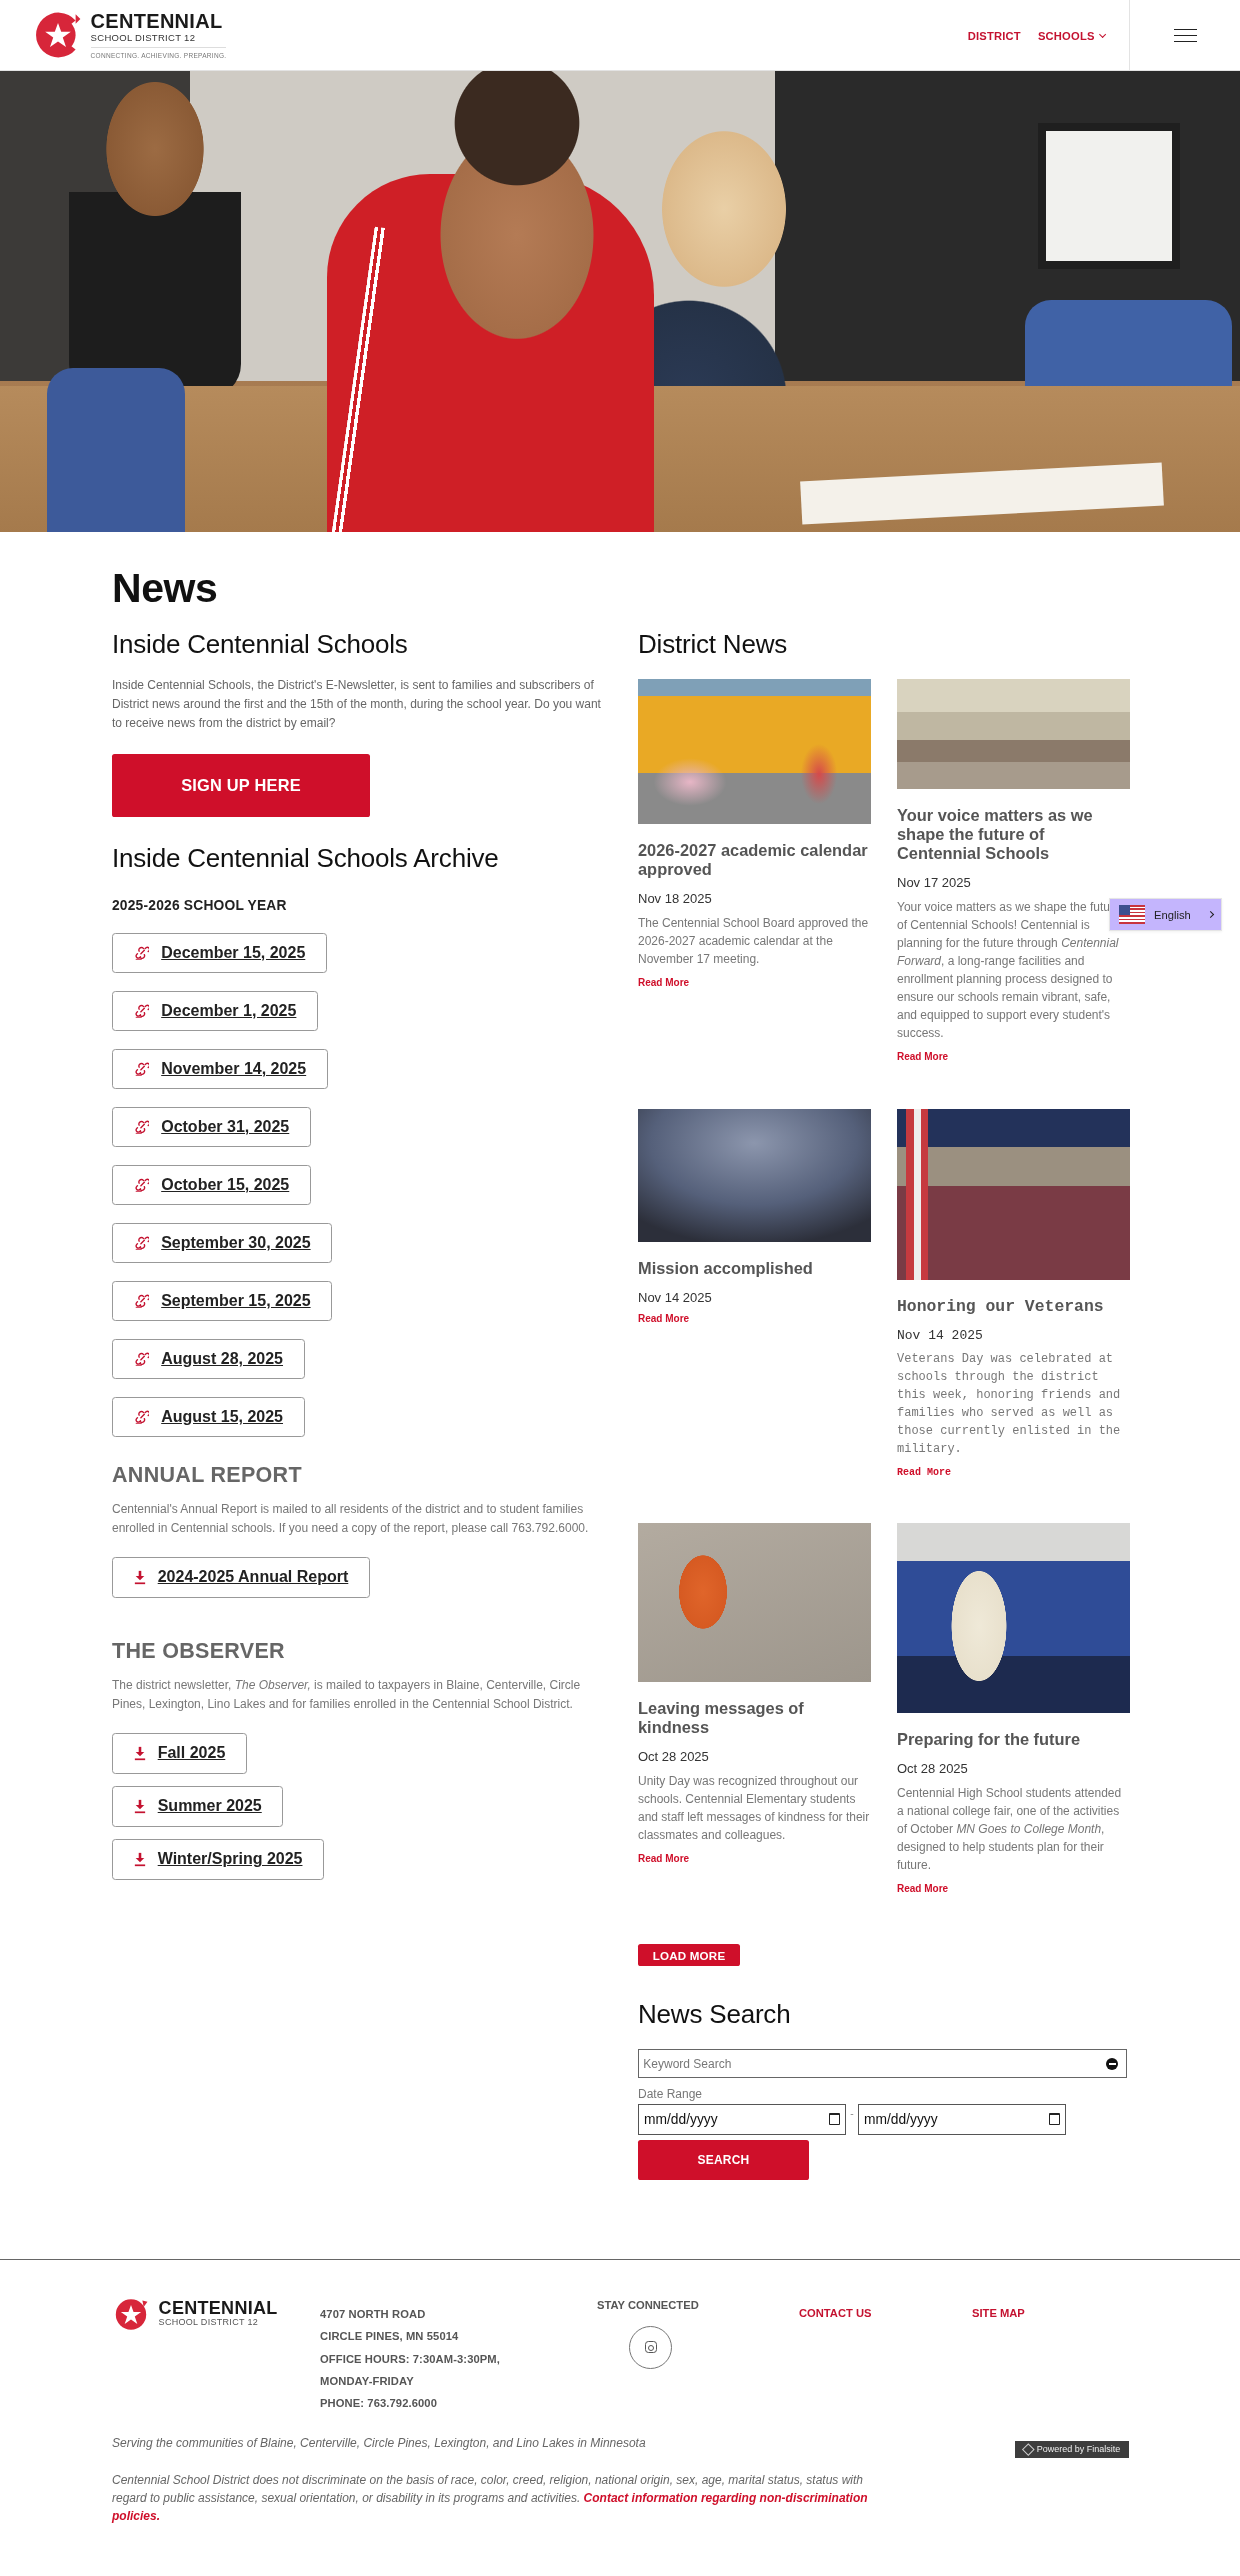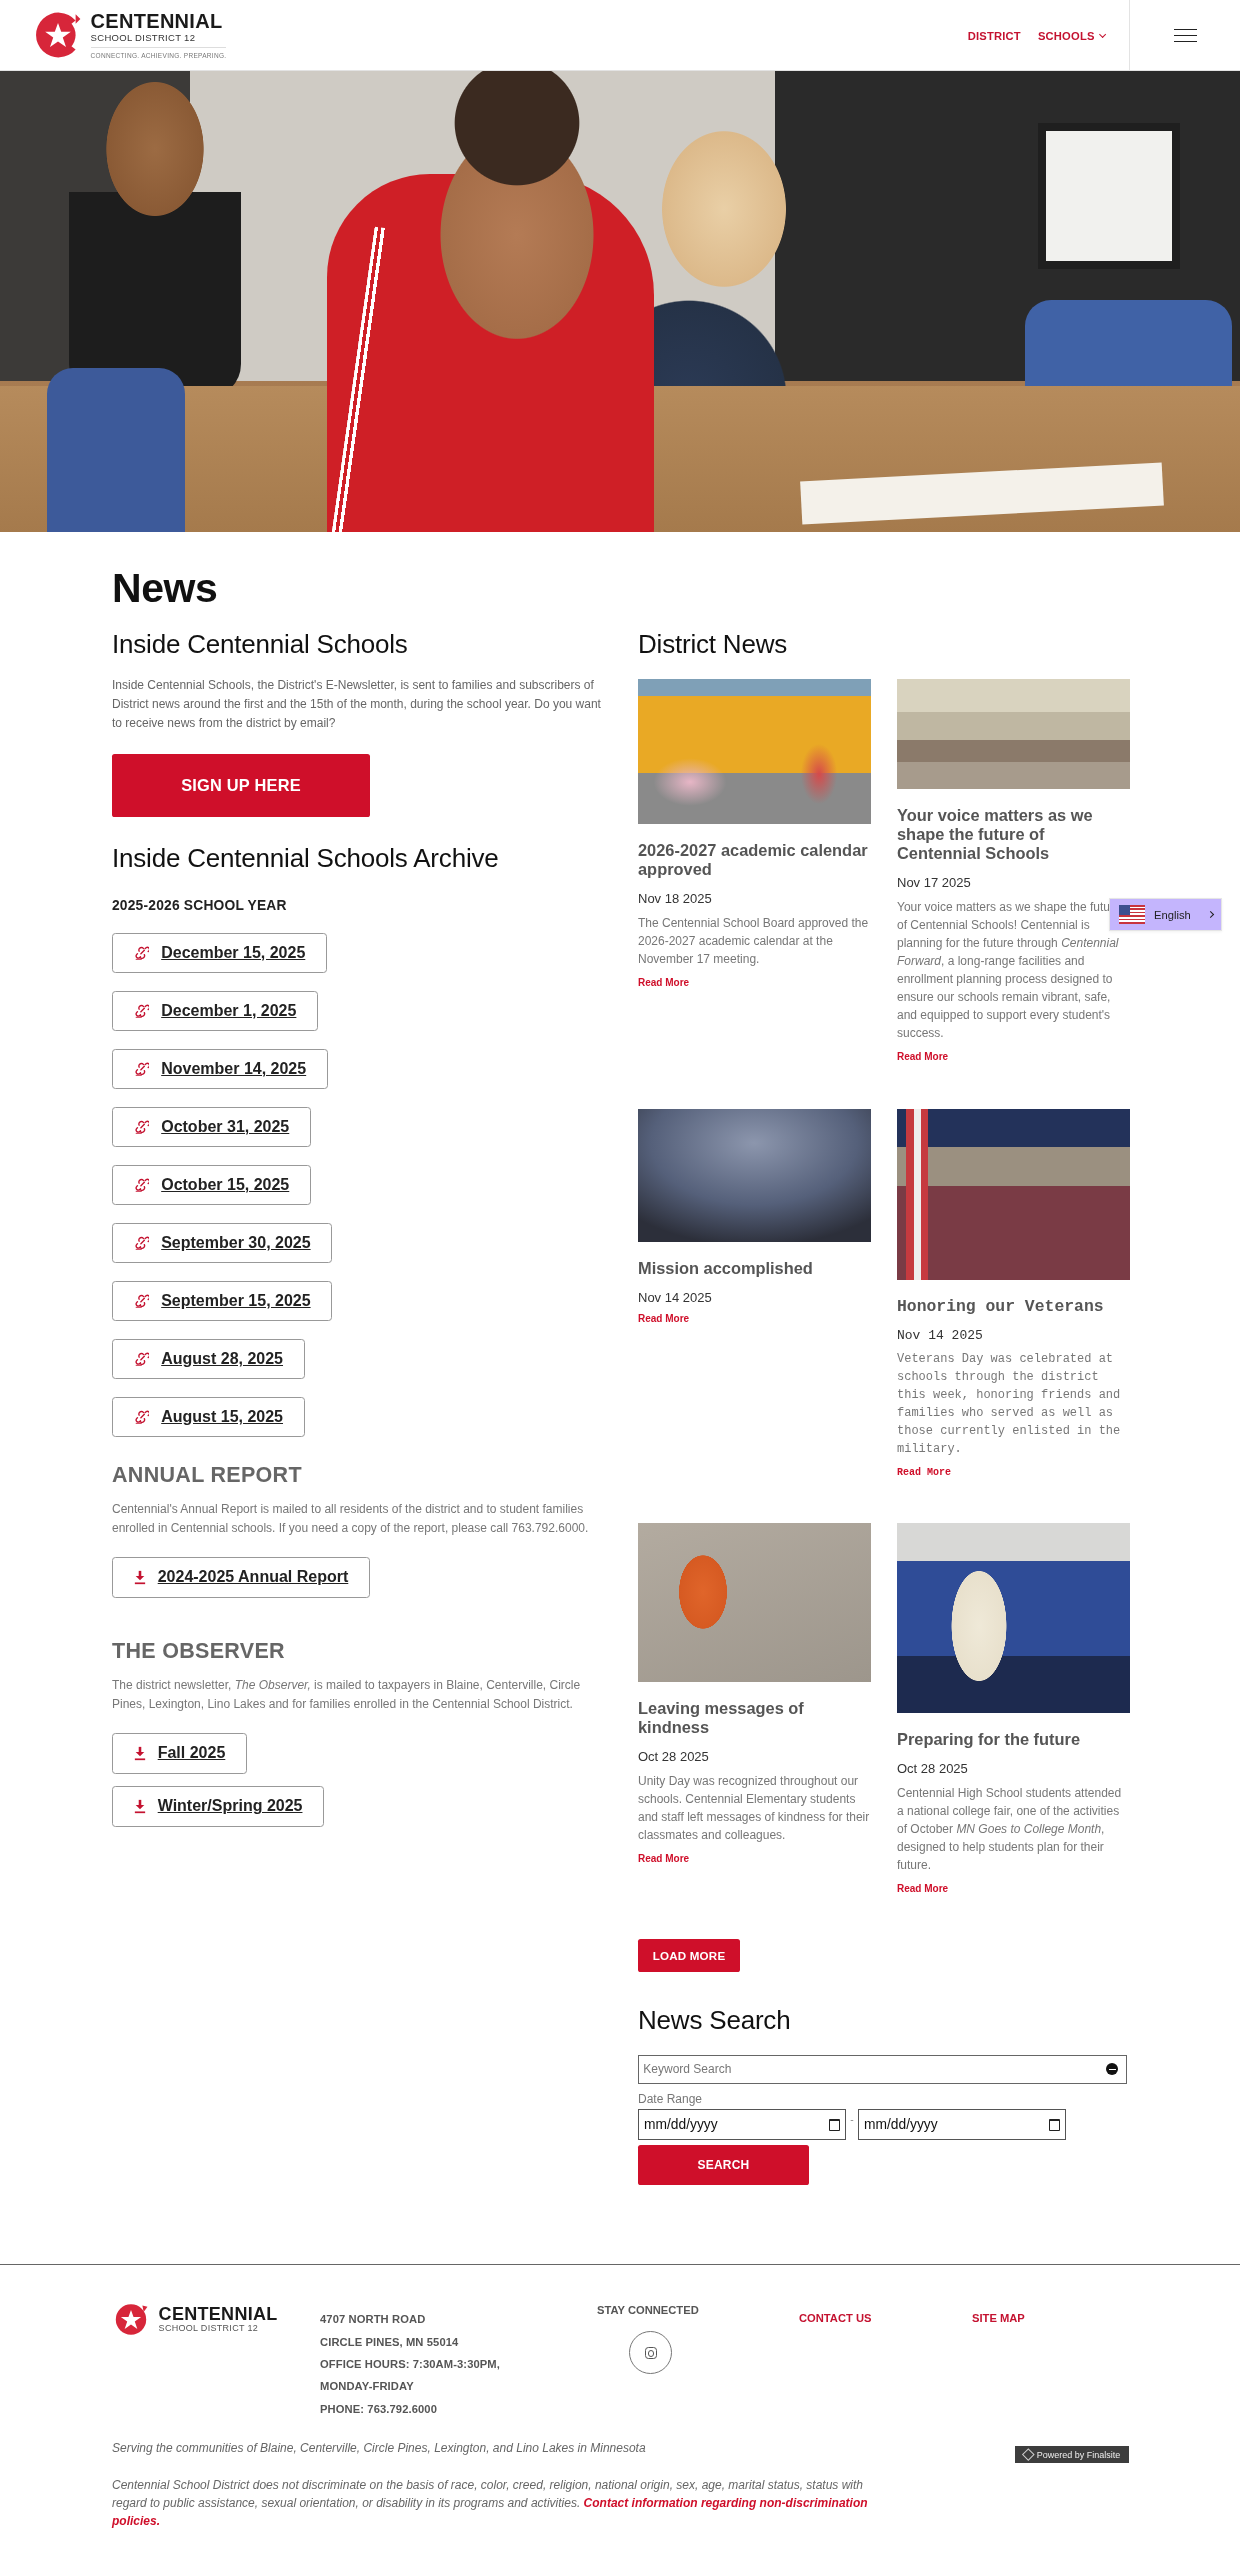--- a/index.html
+++ b/index.html
@@ -69,21 +69,21 @@
   
   .news-grid { display: grid; grid-template-columns: 233px 233px; column-gap: 26px; row-gap: 0; margin-top: 19px; }
   .card { padding-bottom: 53px; }
   .card-img { width: 233px; display:block; position: relative; overflow:hidden; }
   .card-title { font-size: 16.4px; line-height: 19px; color: #555; font-weight: 700; margin-top: 17px; }
   .card-date { font-size: 13px; color: #333; margin-top: 12px; }
   .card-text { font-size: 12px; line-height: 18px; color: #777; margin-top: 7.8px; }
   .card-text i { font-style: italic; }
   .read-more { display:inline-block; color: #cf0f2a; font-weight: 700; font-size: 10px; margin-top: 8.6px; text-decoration:none; }
 
-  .load-more { width: 102px; height: 33px; font-size: 11.6px; margin-top: -26px; }
+  .load-more { width: 102px; height: 22px; font-size: 11.6px; margin-top: -26px; }
   .search-h { margin-top: 33px; }
   .kw-wrap { position: relative; margin-top: 19px; }
   .kw-input { width: 489px; height: 29px; border: 0.9px solid #666; padding: 0 34px 0 4.3px; font-size: 12px; color: #333; font-family: "Liberation Sans", sans-serif; }
   .kw-input::placeholder { color: #777; }
   .kw-clear { position:absolute; right: 8.6px; top: 8.6px; width: 12px; height: 12px; border-radius: 50%; background: #111; cursor:pointer; }
   .kw-clear::after { content:""; position:absolute; left:2.6px; right:2.6px; top:5.2px; height:1.7px; background:#fff; }
   .dr-label { font-size: 12px; color: #777; margin-top: 8.6px; }
   .dr-row { display: flex; align-items: center; margin-top: 2.6px; }
   .date-input { width: 208px; height: 31px; border: 0.9px solid #555; display:flex; align-items:center; justify-content: space-between; padding: 0 5px; font-size: 13.8px; color: #111; background:#fff; cursor:text; }
   .cal-ico { width: 11.2px; height: 12px; border: 1.3px solid #222; border-top-width: 2.6px; border-radius: 0.9px; }
@@ -255,20 +255,28 @@
       <div class="observer">
         <h3 class="caps-heading">THE OBSERVER</h3>
         <p class="body" style="margin-top:12px;color:#777;"><span>The district newsletter, </span><i>The Observer,</i><span> is mailed to taxpayers in Blaine, Centerville, Circle Pines, Lexington, Lino Lakes and for families enrolled in the Centennial School District.</span></p>
         <div><a class="link-box" style="margin-top:19px;height:41px;">
               <svg class="ico-dl" viewBox="0 0 14 17">
                 <rect x="5.5" y="1" width="3" height="7" fill="#c41230"></rect>
                 <polygon points="2,7 12,7 7,12" fill="#c41230"></polygon>
                 <rect x="1" y="14.5" width="12" height="2" fill="#c41230"></rect>
               </svg>
               <span class="lbl">Fall 2025</span>
+            </a></div>
+        <div><a class="link-box" style="margin-top:12px;height:41px;">
+              <svg class="ico-dl" viewBox="0 0 14 17">
+                <rect x="5.5" y="1" width="3" height="7" fill="#c41230"></rect>
+                <polygon points="2,7 12,7 7,12" fill="#c41230"></polygon>
+                <rect x="1" y="14.5" width="12" height="2" fill="#c41230"></rect>
+              </svg>
+              <span class="lbl">Summer 2025</span>
             </a></div>
         <div><a class="link-box" style="margin-top:12px;height:41px;">
               <svg class="ico-dl" viewBox="0 0 14 17">
                 <rect x="5.5" y="1" width="3" height="7" fill="#c41230"></rect>
                 <polygon points="2,7 12,7 7,12" fill="#c41230"></polygon>
                 <rect x="1" y="14.5" width="12" height="2" fill="#c41230"></rect>
               </svg>
               <span class="lbl">Winter/Spring 2025</span>
             </a></div>
       </div>

